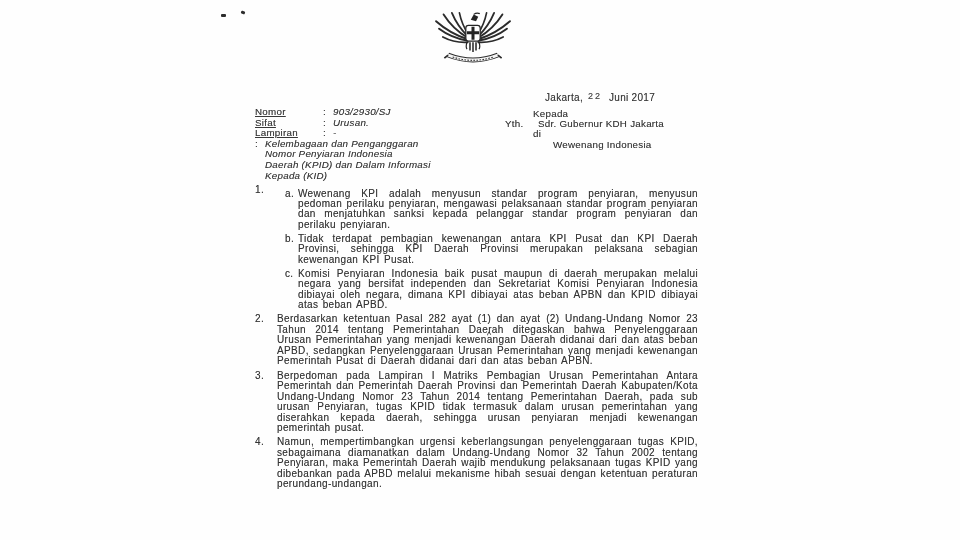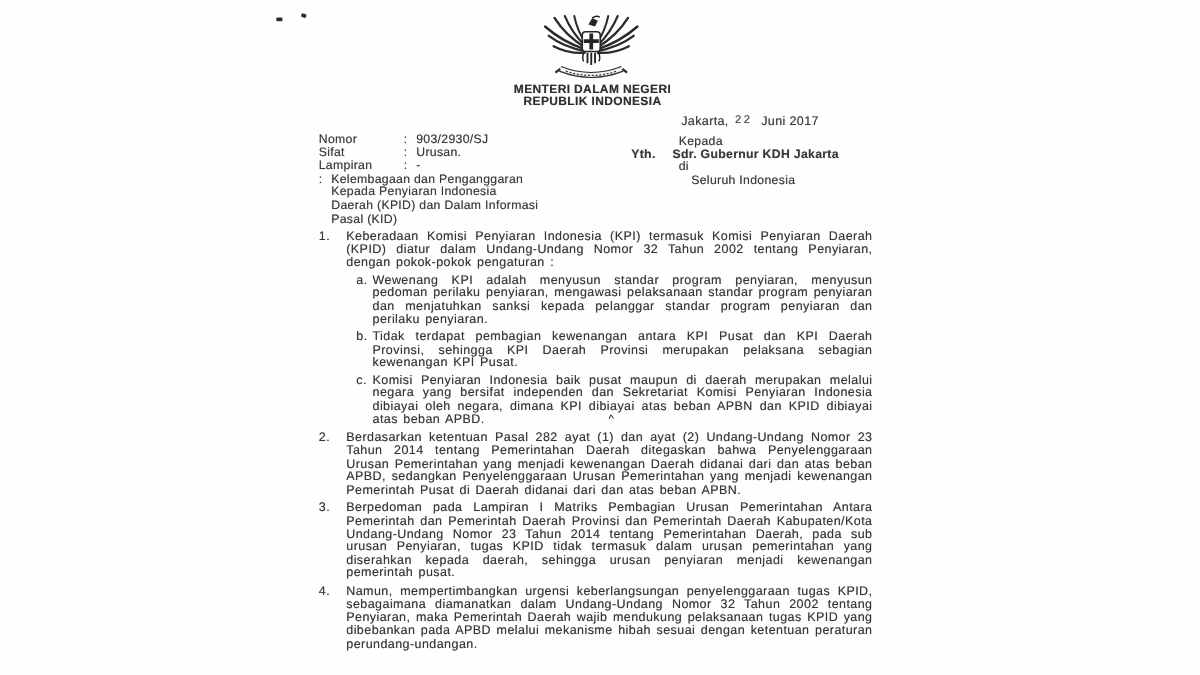--- a/index.html
+++ b/index.html
@@ -17,30 +17,30 @@
               font-weight:bold;color:#2e2e2e;font-size:9.6px;line-height:10.2px;
               letter-spacing:0.3px;}
   .dateline{position:absolute;left:545px;top:92px;font-size:10px;color:#3a3a3a;
             letter-spacing:0.3px;}
   .dateline .day{display:inline-block;transform:translateY(-2px);font-size:9px;
                  letter-spacing:2px;margin:0 7px 0 5px;color:#4a4a4a;}
   
   .meta{position:absolute;left:255px;top:107px;font-size:9.8px;line-height:10.6px;
         letter-spacing:0.25px;}
   .mrow{display:flex;}
-  .mlabel{width:68px;}
+  .mlabel{width:68px;text-decoration:underline;}
   .mcolon{width:10px;}
-  .mvalue{width:190px;}
+  .mvalue{width:190px;font-style:italic;}
   .hal-lines div{white-space:nowrap;}
   
   .addr{position:absolute;left:505px;top:109px;font-size:9.8px;line-height:10.2px;
         letter-spacing:0.25px;}
-  .addr-row{display:flex;font-weight:bold;}
+  .addr-row{display:flex;}
   .yth{width:33px;}
-  .ind1{margin-left:38px;}
+  .ind1{margin-left:28px;}
   .ind2{margin-left:48px;}
   
   .body{position:absolute;left:255px;top:181px;width:443px;font-size:10px;
         line-height:10.45px;letter-spacing:0.35px;word-spacing:1.2px;
         text-align:justify;color:#353535;}
   .body p{margin:0;}
   .opening{text-indent:52px;margin-bottom:3px !important;}
   .item{display:flex;margin-top:4px;}
   .num{width:22px;flex:none;}
   .itext{flex:1;}
@@ -86,24 +86,20 @@
       <path d="M61,46 v11 M65,46 v13 M69,46 v11" stroke="#242424" stroke-width="2"></path>
       <path d="M57,46 q-2,6 0,9 M73,46 q2,6 0,9" stroke="#242424" stroke-width="1.6" fill="none"></path>
 
       <path d="M32,63 Q65,76 98,63" stroke="#2c2c2c" stroke-width="6.5" fill="none"></path>
       <path d="M32,63 Q65,76 98,63" stroke="#f5f5f5" stroke-width="4" fill="none"></path>
       <path d="M38,65.5 Q65,74.5 92,65.5" stroke="#3a3a3a" stroke-width="1.4" stroke-dasharray="2.2 1.8" fill="none"></path>
       <path d="M32,63 l-5,4 M98,63 l5,4" stroke="#2c2c2c" stroke-width="2.4"></path>
     </svg>
   </div>
 
-  <div class="letterhead">
-    <div>MENTERI DALAM NEGERI</div>
-    <div>REPUBLIK INDONESIA</div>
-  </div>
 
   <div class="dateline"><span>Jakarta,</span><span class="day">22</span><span>Juni 2017</span></div>
 
   <div class="meta">
     <div class="mrow">
       <span class="mlabel">Nomor</span>
       <span class="mcolon">:</span>
       <span class="mvalue">903/2930/SJ</span>
     </div>
     <div class="mrow">
@@ -113,43 +109,42 @@
     </div>
     <div class="mrow">
       <span class="mlabel">Lampiran</span>
       <span class="mcolon">:</span>
       <span class="mvalue">-</span>
     </div>
     <div class="mrow">
       <span class="mcolon">:</span>
       <span class="mvalue hal-lines">
         <div>Kelembagaan dan Penganggaran</div>
-        <div>Kepada Penyiaran Indonesia</div>
+        <div>Nomor Penyiaran Indonesia</div>
         <div>Daerah (KPID) dan Dalam Informasi</div>
-        <div>Pasal (KID)</div>
+        <div>Kepada (KID)</div>
       </span>
     </div>
   </div>
 
   <div class="addr">
     <div class="ind1">Kepada</div>
     <div class="addr-row">
       <span class="yth">Yth.</span>
       <span>Sdr. Gubernur KDH Jakarta</span>
     </div>
     <div class="ind1">di</div>
-    <div class="ind2">Seluruh Indonesia</div>
+    <div class="ind2">Wewenang Indonesia</div>
   </div>
 
   <div class="body">
 
     <div class="item">
       <span class="num">1.</span>
       <div class="itext">
-        <p>Keberadaan Komisi Penyiaran Indonesia (KPI) termasuk Komisi Penyiaran Daerah (KPID) diatur dalam Undang-Undang Nomor 32 Tahun 2002 tentang Penyiaran, dengan pokok-pokok pengaturan :</p>
         <div class="sub">
           <span class="slet">a.</span>
           <p class="stext">Wewenang KPI adalah menyusun standar program penyiaran, menyusun pedoman perilaku penyiaran, mengawasi pelaksanaan standar program penyiaran dan menjatuhkan sanksi kepada pelanggar standar program penyiaran dan perilaku penyiaran.</p>
         </div>
         <div class="sub">
           <span class="slet">b.</span>
           <p class="stext">Tidak terdapat pembagian kewenangan antara KPI Pusat dan KPI Daerah Provinsi, sehingga KPI Daerah Provinsi merupakan pelaksana sebagian kewenangan KPI Pusat.</p>
         </div>
         <div class="sub">
           <span class="slet">c.</span>

